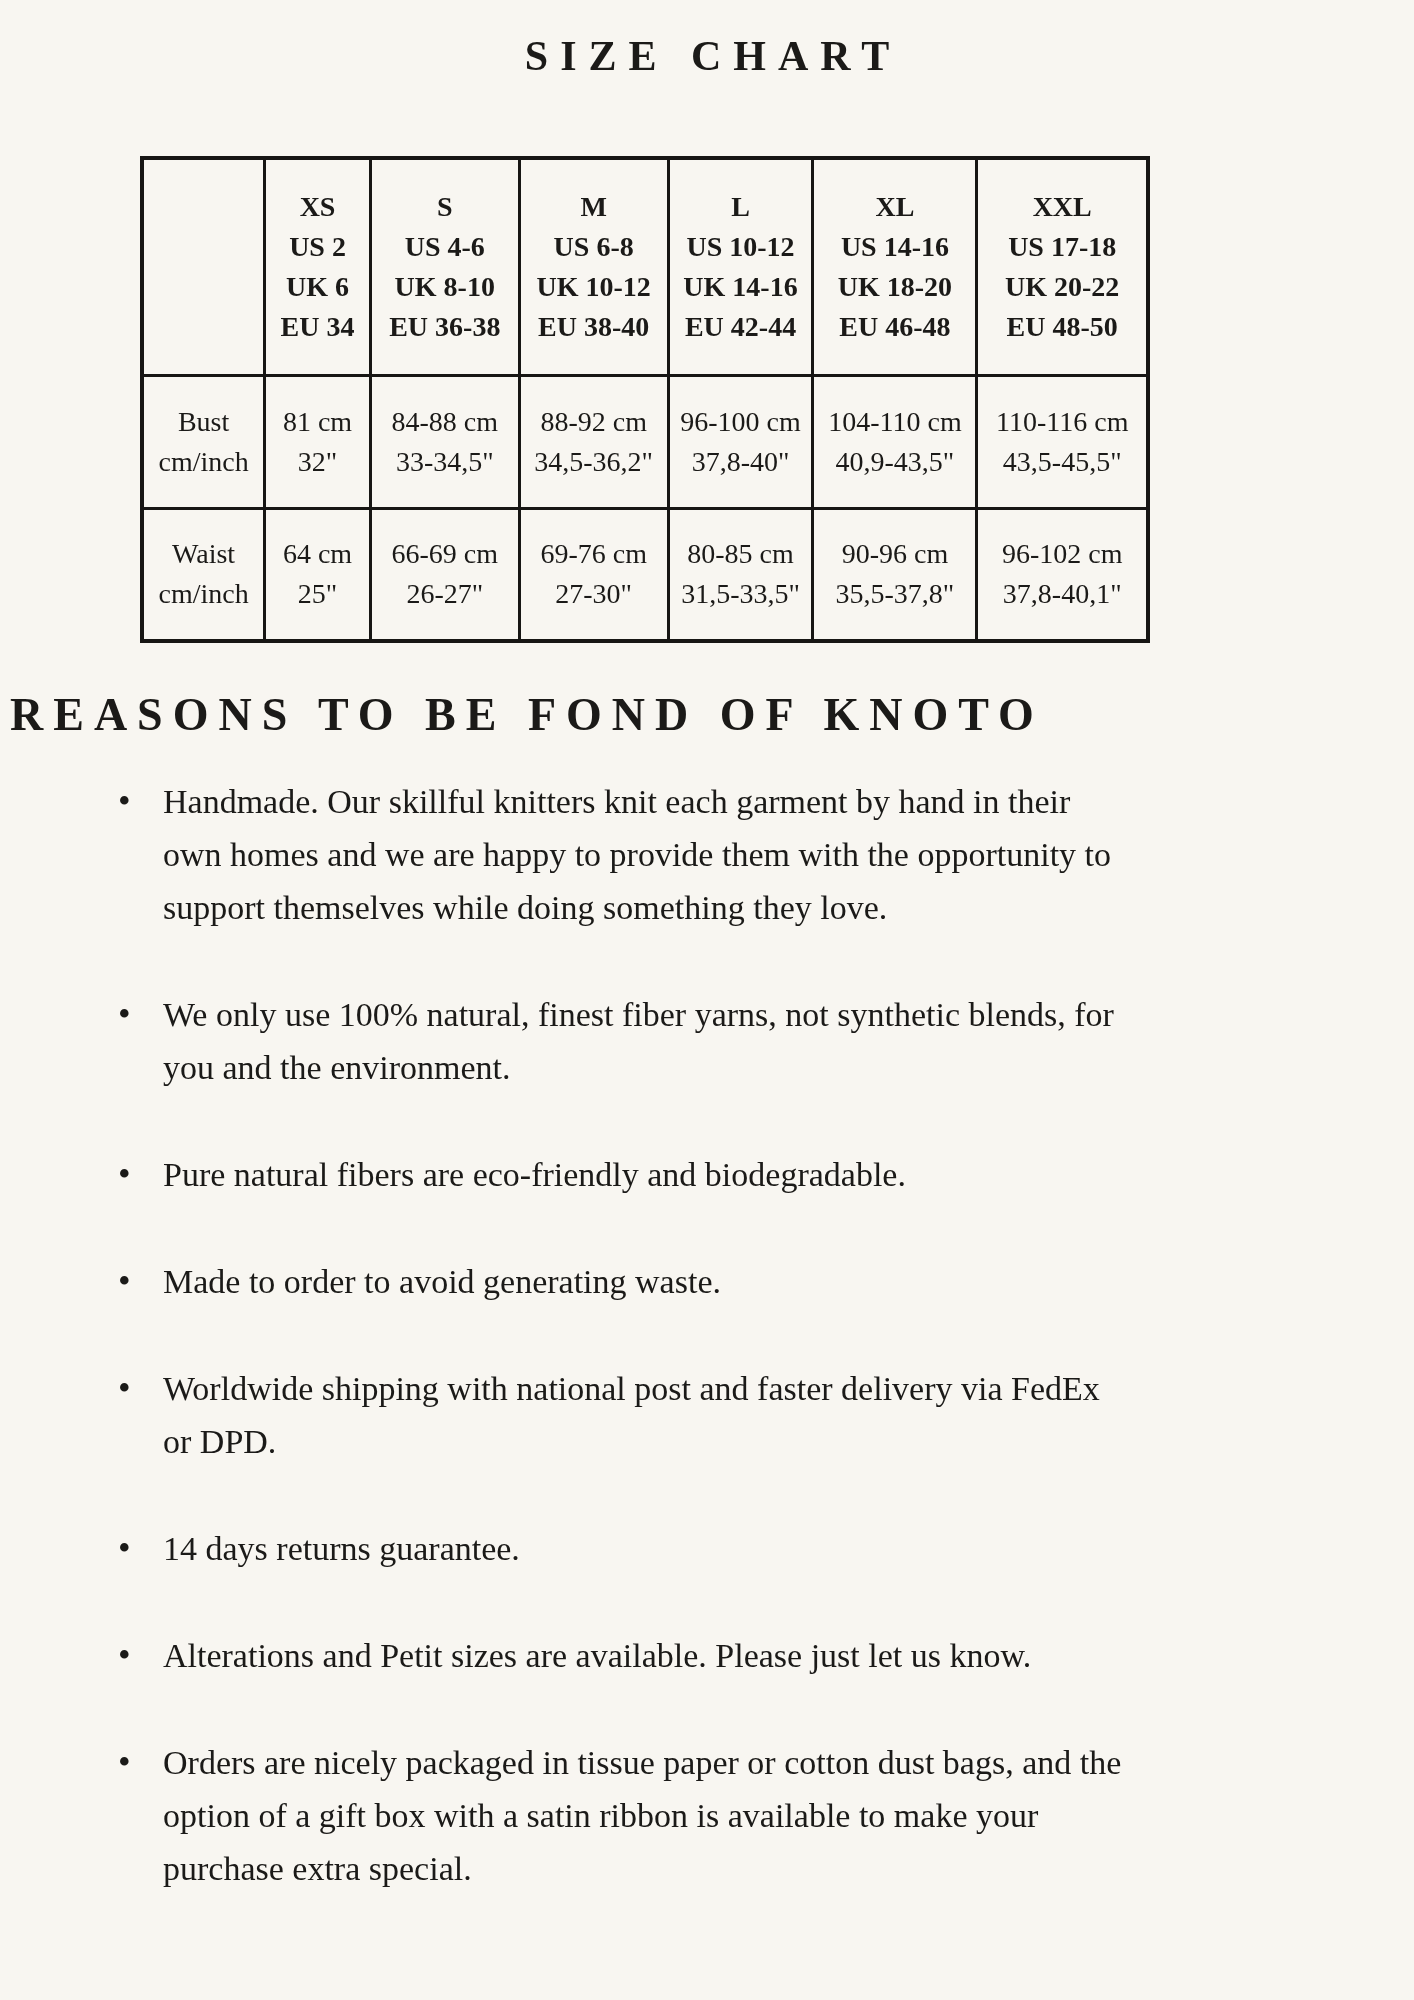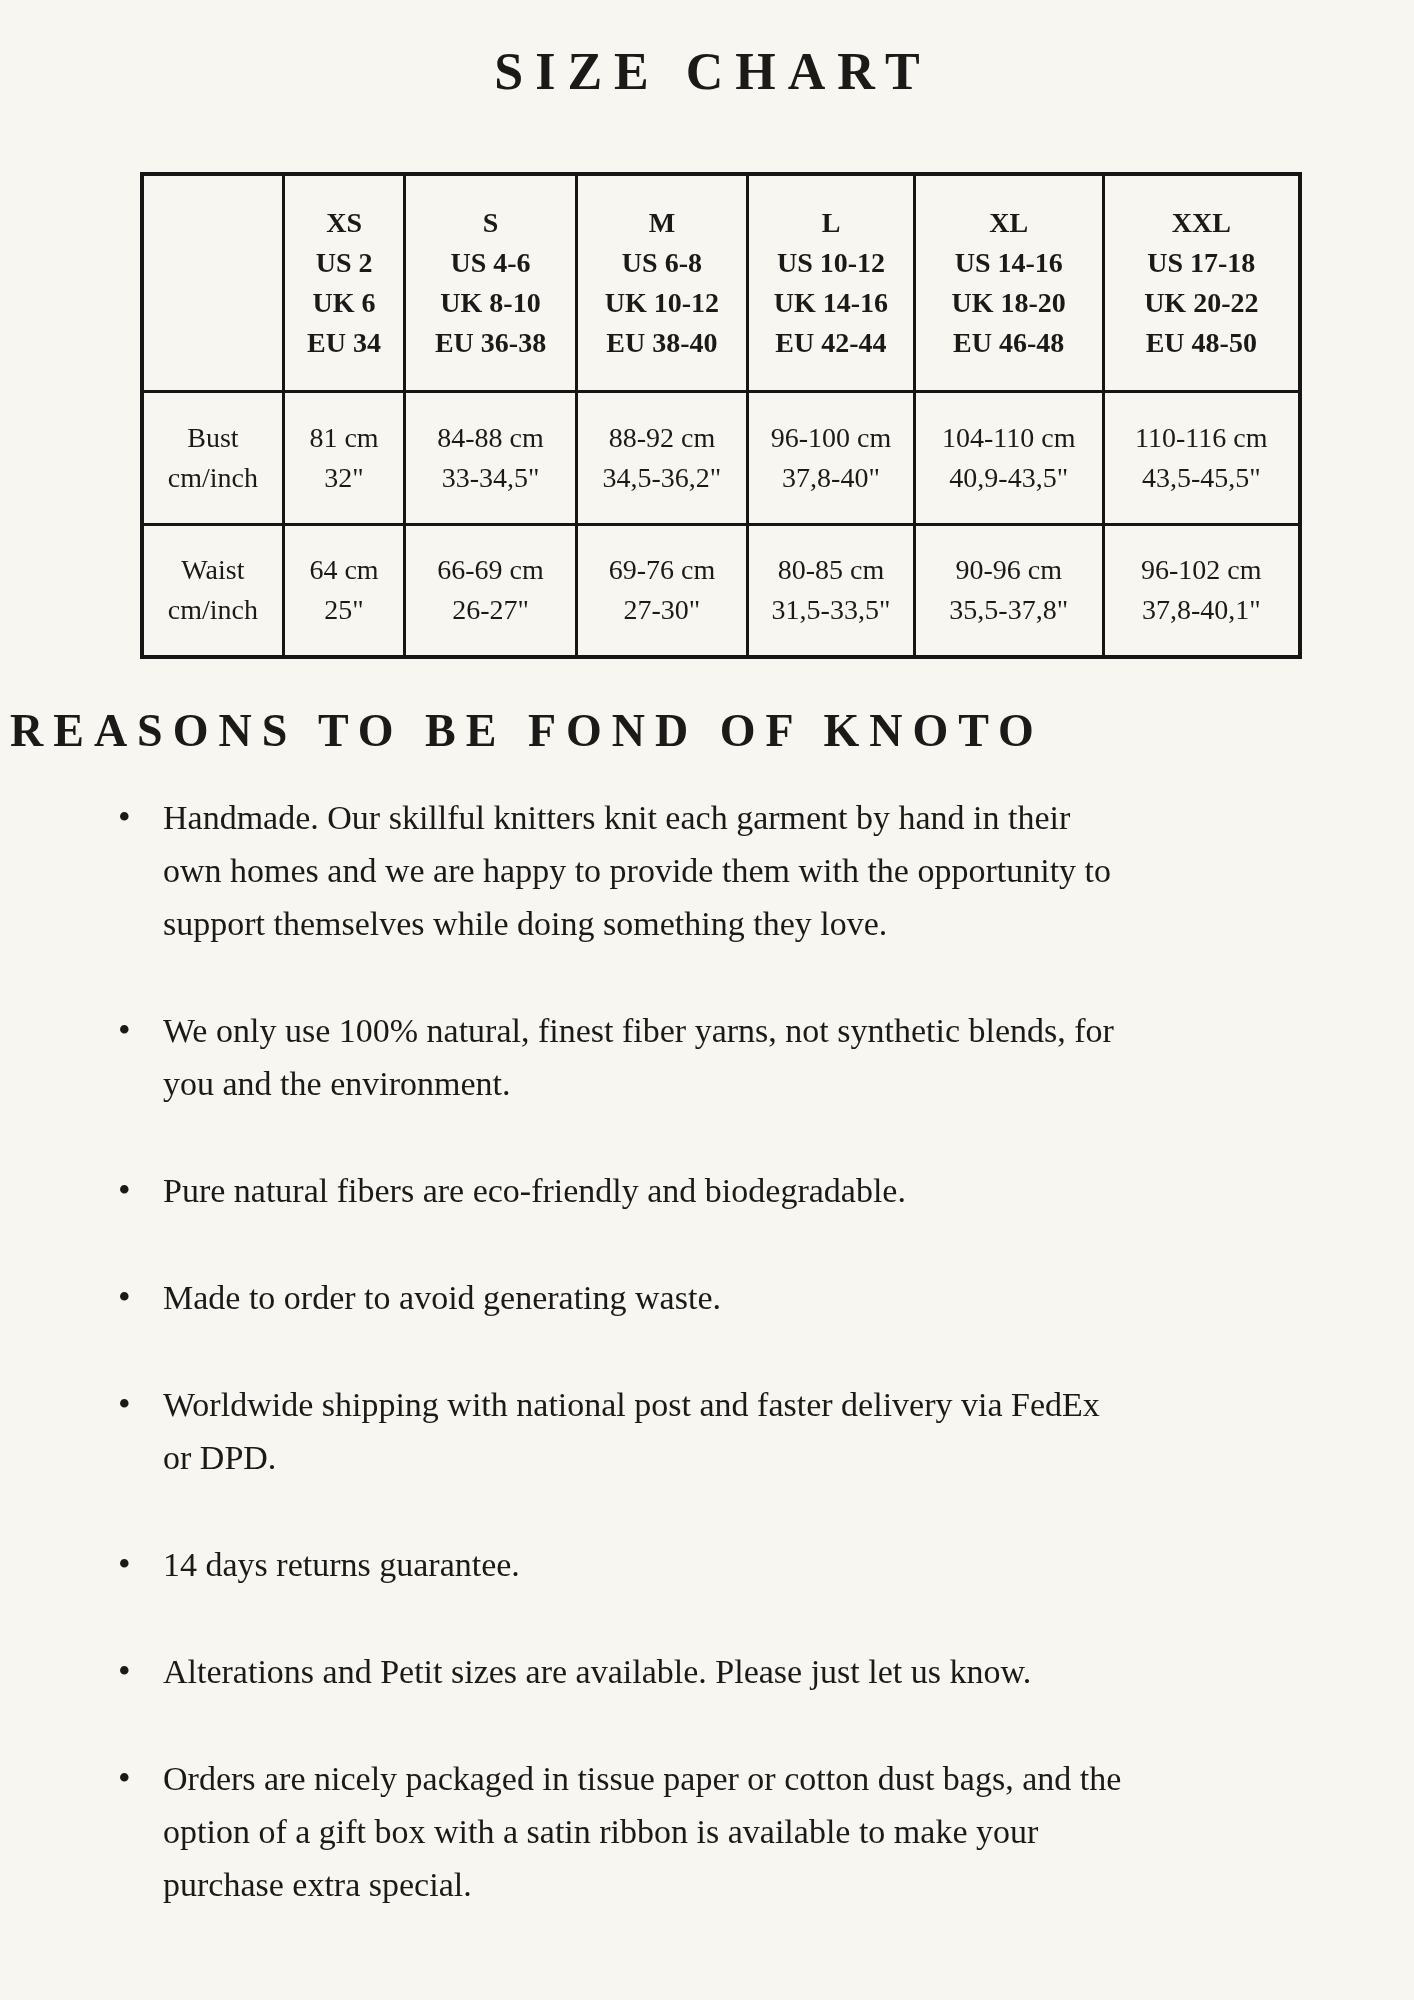--- a/index.html
+++ b/index.html
@@ -6,37 +6,37 @@
   body {
     width: 1414px; height: 2000px;
     background: #f8f6f1;
     font-family: "Liberation Serif", "DejaVu Serif", serif;
     color: #1b1a18;
     overflow: hidden;
   }
   .page { position: relative; width: 1414px; height: 2000px; }
 
   .title {
-    margin: 44px 0 0 0;
+    margin: 28px 0 0 0;
     text-align: center;
-    font-size: 52px; line-height: 56px;
+    font-size: 42px; line-height: 56px;
     letter-spacing: 12px; text-indent: 12px;
     font-weight: 700;
   }
   .subtitle {
     margin: 18px 0 0 0;
     text-align: center;
     font-size: 26px; line-height: 30px;
     letter-spacing: 9px; text-indent: 9px;
     font-weight: 700;
   }
 
   table.size-chart {
     margin: 72px 0 0 140px;
-    width: 1162px;
+    width: 1010px;
     border-collapse: collapse;
     table-layout: fixed;
     border: 4px solid #171614;
   }
   table.size-chart th, table.size-chart td {
     border: 3px solid #171614;
     text-align: center;
     vertical-align: middle;
     padding: 0;
     font-size: 28px;

